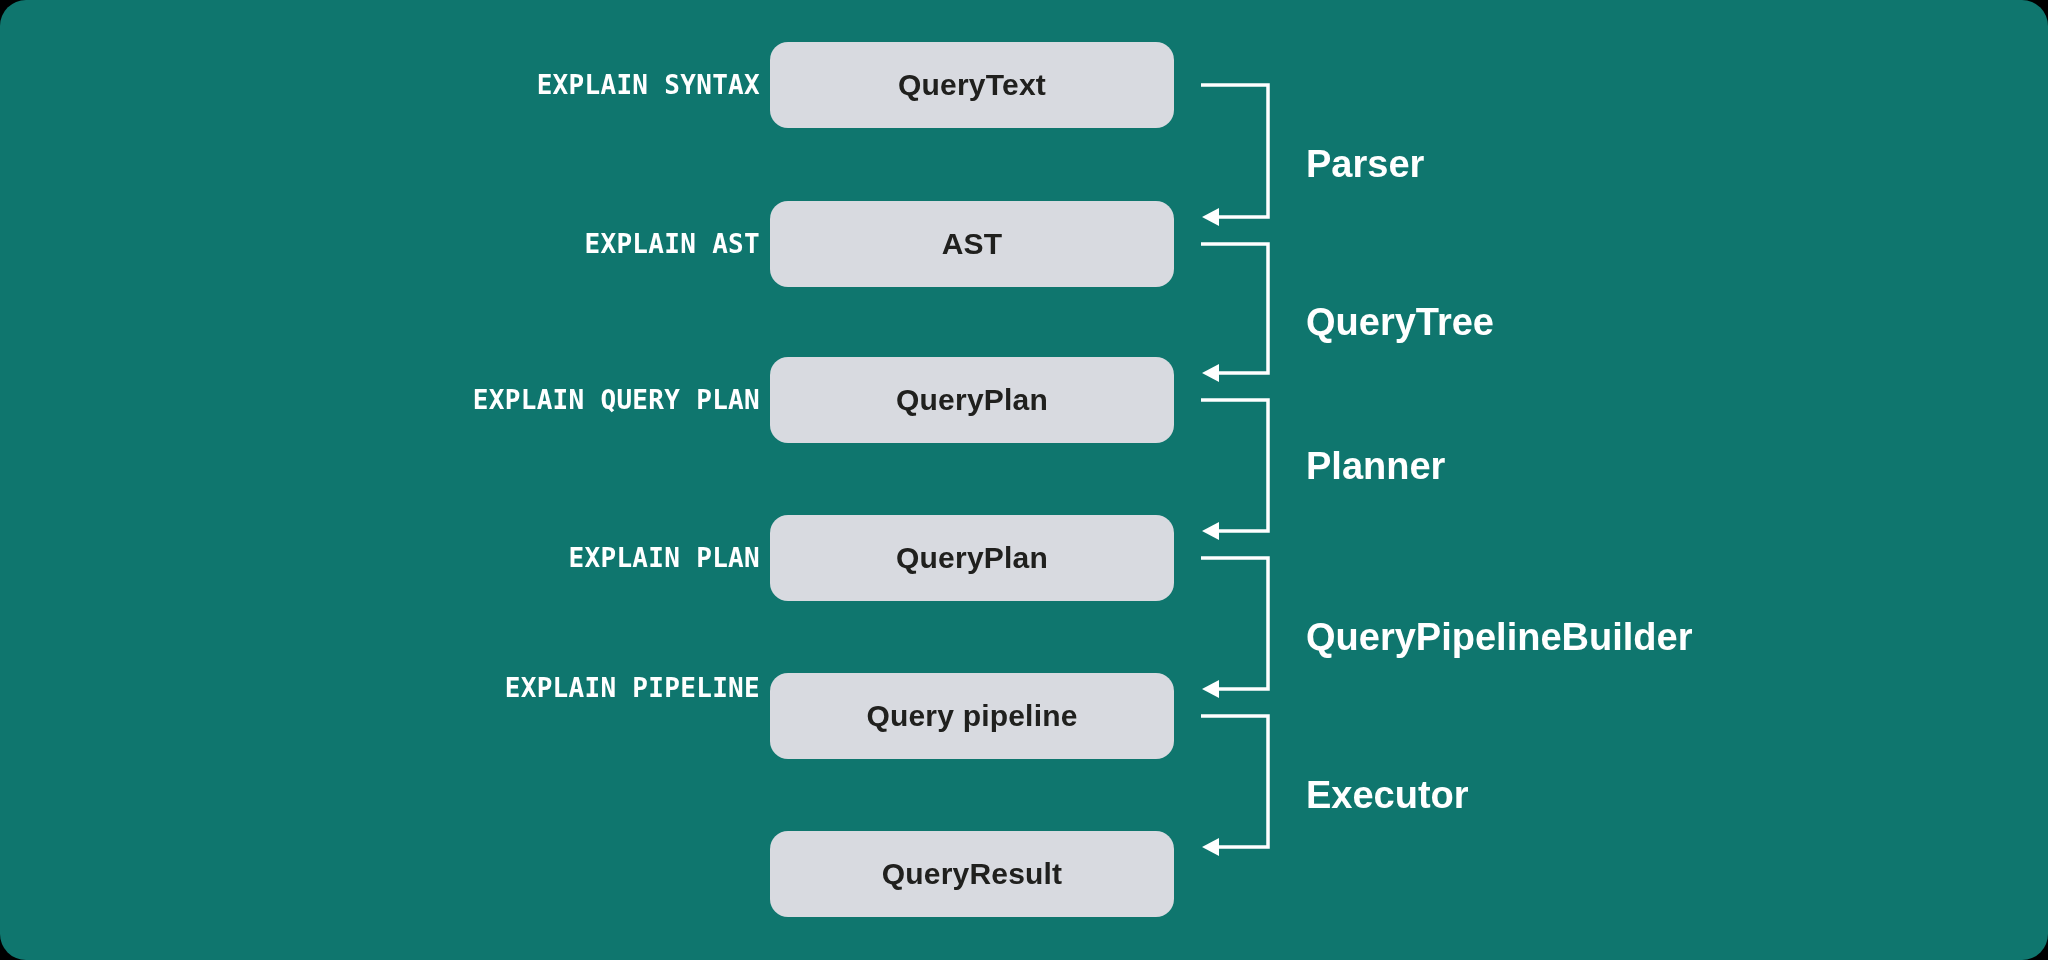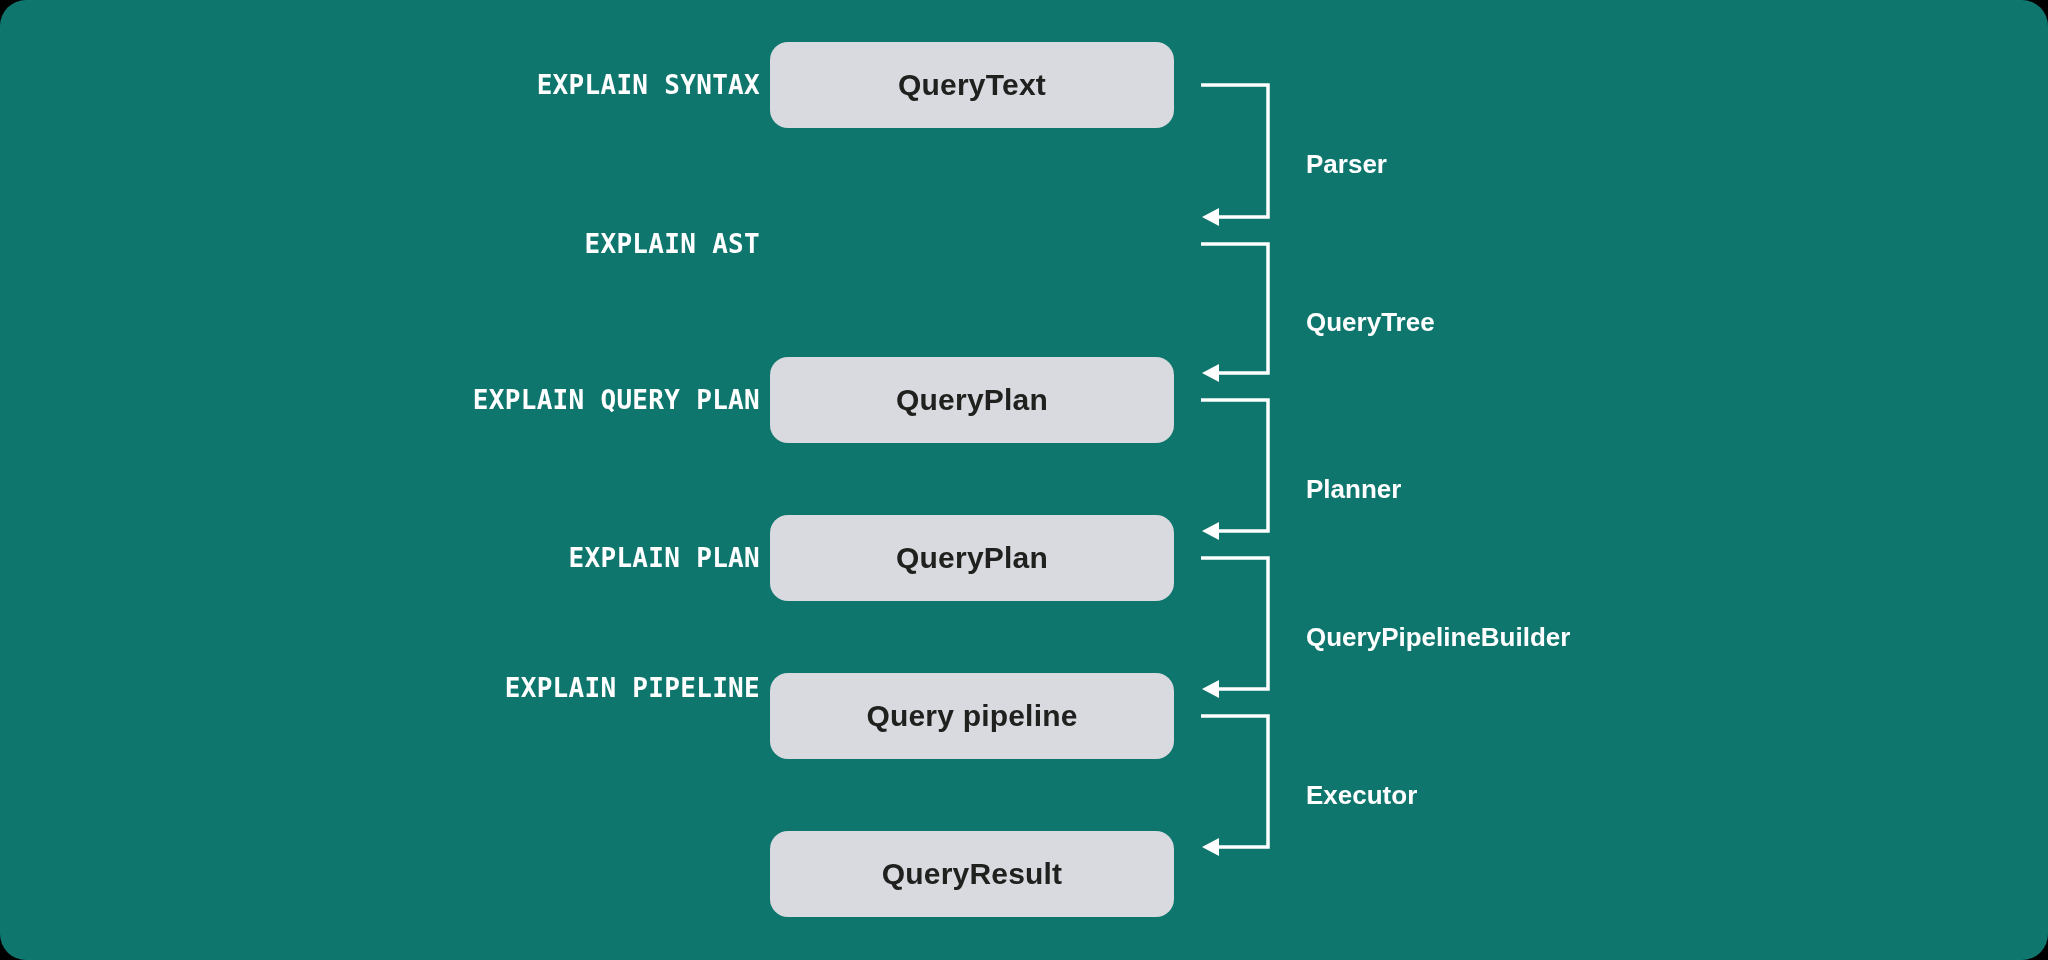--- a/index.html
+++ b/index.html
@@ -47,21 +47,21 @@
     font-size: 30px;
     font-weight: 600;
     color: #20201e;
     letter-spacing: 0.2px;
     white-space: nowrap;
   }
   .connector-label {
     position: absolute;
     left: 1306px;
     transform: translateY(-50%);
-    font-size: 26px;
+    font-size: 38px;
     font-weight: bold;
     color: #ffffff;
     white-space: nowrap;
   }
   svg.connectors {
     position: absolute;
     left: 0;
     top: 0;
     pointer-events: none;
   }
@@ -81,20 +81,23 @@
 <div class="canvas">
 
   <div class="explain-label" style="top:85px">EXPLAIN SYNTAX</div>
   <div class="explain-label" style="top:244px">EXPLAIN AST</div>
   <div class="explain-label" style="top:400px">EXPLAIN QUERY PLAN</div>
   <div class="explain-label" style="top:558px">EXPLAIN PLAN</div>
   <div class="explain-label" style="top:688px">EXPLAIN PIPELINE</div>
 
   <div class="stage-box" style="top:42px">
     <span class="stage-label">QueryText</span>
+  </div>
+  <div class="stage-box" style="top:201px">
+    <span class="stage-label">AST</span>
   </div>
   <div class="stage-box" style="top:357px">
     <span class="stage-label">QueryPlan</span>
   </div>
   <div class="stage-box" style="top:515px">
     <span class="stage-label">QueryPlan</span>
   </div>
   <div class="stage-box" style="top:673px">
     <span class="stage-label">Query pipeline</span>
   </div>
@@ -120,17 +123,17 @@
       <polygon points="1202,689 1219,680 1219,698"></polygon>
     </g>
     <g>
       <path d="M1201 716 H1268 V847 H1218"></path>
       <polygon points="1202,847 1219,838 1219,856"></polygon>
     </g>
   </svg>
 
   <div class="connector-label" style="top:164px">Parser</div>
   <div class="connector-label" style="top:322px">QueryTree</div>
-  <div class="connector-label" style="top:489px">Planner</div>
+  <div class="connector-label" style="top:466px">Planner</div>
   <div class="connector-label" style="top:637px">QueryPipelineBuilder</div>
   <div class="connector-label" style="top:795px">Executor</div>
 
 </div>
 
 </body></html>

